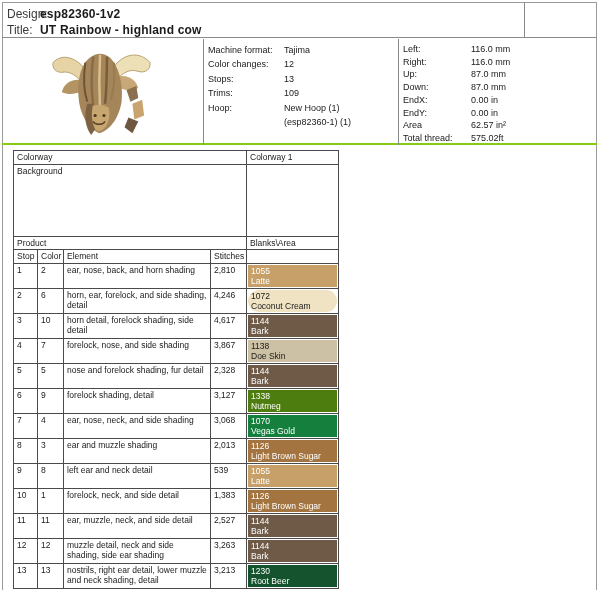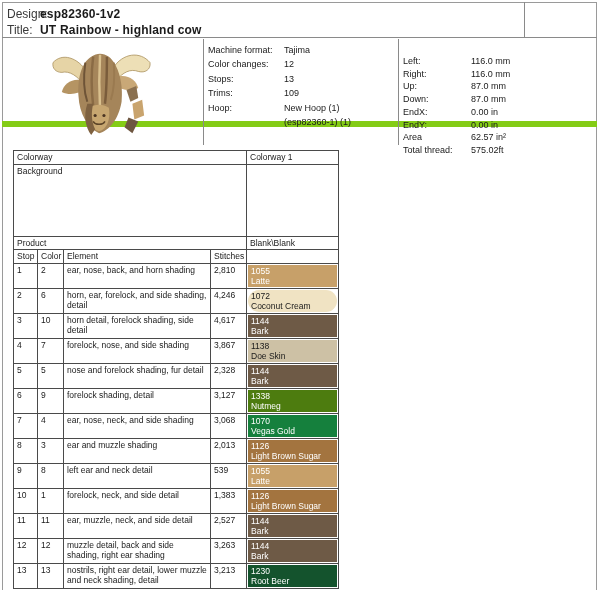--- a/index.html
+++ b/index.html
@@ -10,28 +10,28 @@
   .page-frame { left:2px; top:2px; width:595px; height:588px; border-left:1px solid #9a9a9a; border-right:1px solid #9a9a9a; border-top:1px solid #9a9a9a; }
 
   
   .header-band { left:2px; top:2px; width:595px; height:36px; border-bottom:1px solid #8a8a8a; }
   .hdr-divider { left:522px; top:0; width:1px; height:36px; background:#8a8a8a; }
   .hdr-label { font-size:12px; color:#3a3a3a; position:absolute; left:5px; }
   .hdr-value { font-size:12px; font-weight:bold; position:absolute; left:38px; letter-spacing:.2px; }
   .hdr-row1 { top:5px; } .hdr-row2 { top:21px; }
 
   
-  .mid-band { left:2px; top:39px; width:595px; height:88px; border-bottom:6px solid #84cc16;text-decoration:underline; }
+  .mid-band { left:2px; top:39px; width:595px; height:106px; border-bottom:2px solid #84cc16;text-decoration:underline; }
   .mid-div1 { left:201px; top:0; width:1px; height:106px; background:#8a8a8a; }
   .mid-div2 { left:396px; top:0; width:1px; height:106px; background:#8a8a8a; }
   .cow-art { left:46px; top:4px; }
 
   .info-block { font-size:9px; line-height:14.4px; }
   .machine-block { left:206px; top:4px; width:185px; }
-  .stats-block  { left:401px; top:16px; width:190px; font-size:9px; line-height:12.7px; }
+  .stats-block  { left:401px; top:4px; width:190px; font-size:9px; line-height:12.7px; }
   .info-row { display:flex; }
   .info-row .lbl { width:76px; flex:none; }
   .stats-block .info-row .lbl { width:68px; }
   .info-row .val { flex:1; }
 
   
   .cw-table-wrap { left:13px; top:150px; width:325px; }
   table { border-collapse:collapse; width:325px; table-layout:fixed; font-size:8.5px; }
   td { border:1px solid #4a4a4a; vertical-align:top; padding:1px 3px; line-height:10.5px; }
   tr.meta-row td { height:12px; vertical-align:middle; }
@@ -161,21 +161,21 @@
         <td>Colorway 1</td>
       </tr>
       <tr class="bg-row">
         <td colspan="4">Background</td>
         <td class="bg-swatch-cell">
             <div class="bg-swatch" style="background-color: rgb(255, 255, 255);"></div>
           </td>
       </tr>
       <tr class="meta-row">
         <td colspan="4">Product</td>
-        <td>Blank\Blank</td>
+        <td>Blanks\Area</td>
       </tr>
       <tr class="colhead-row">
         <td>Stop</td>
         <td>Color</td>
         <td>Element</td>
         <td>Stitches</td>
         <td></td>
       </tr>
 
       <tr class="data-row">
@@ -306,21 +306,21 @@
         <td class="c-thread">
             <div class="swatch" style="background-color: rgb(110, 90, 70); color: rgb(255, 255, 255);">
               <div>1144</div>
               <div>Bark</div>
             </div>
           </td>
       </tr>
       <tr class="data-row">
         <td>12</td>
         <td>12</td>
-        <td>muzzle detail, back and side shading, right ear shading</td>
+        <td>muzzle detail, neck and side shading, side ear shading</td>
         <td>3,263</td>
         <td class="c-thread">
             <div class="swatch" style="background-color: rgb(110, 90, 70); color: rgb(255, 255, 255);">
               <div>1144</div>
               <div>Bark</div>
             </div>
           </td>
       </tr>
       <tr class="data-row">
         <td>13</td>

